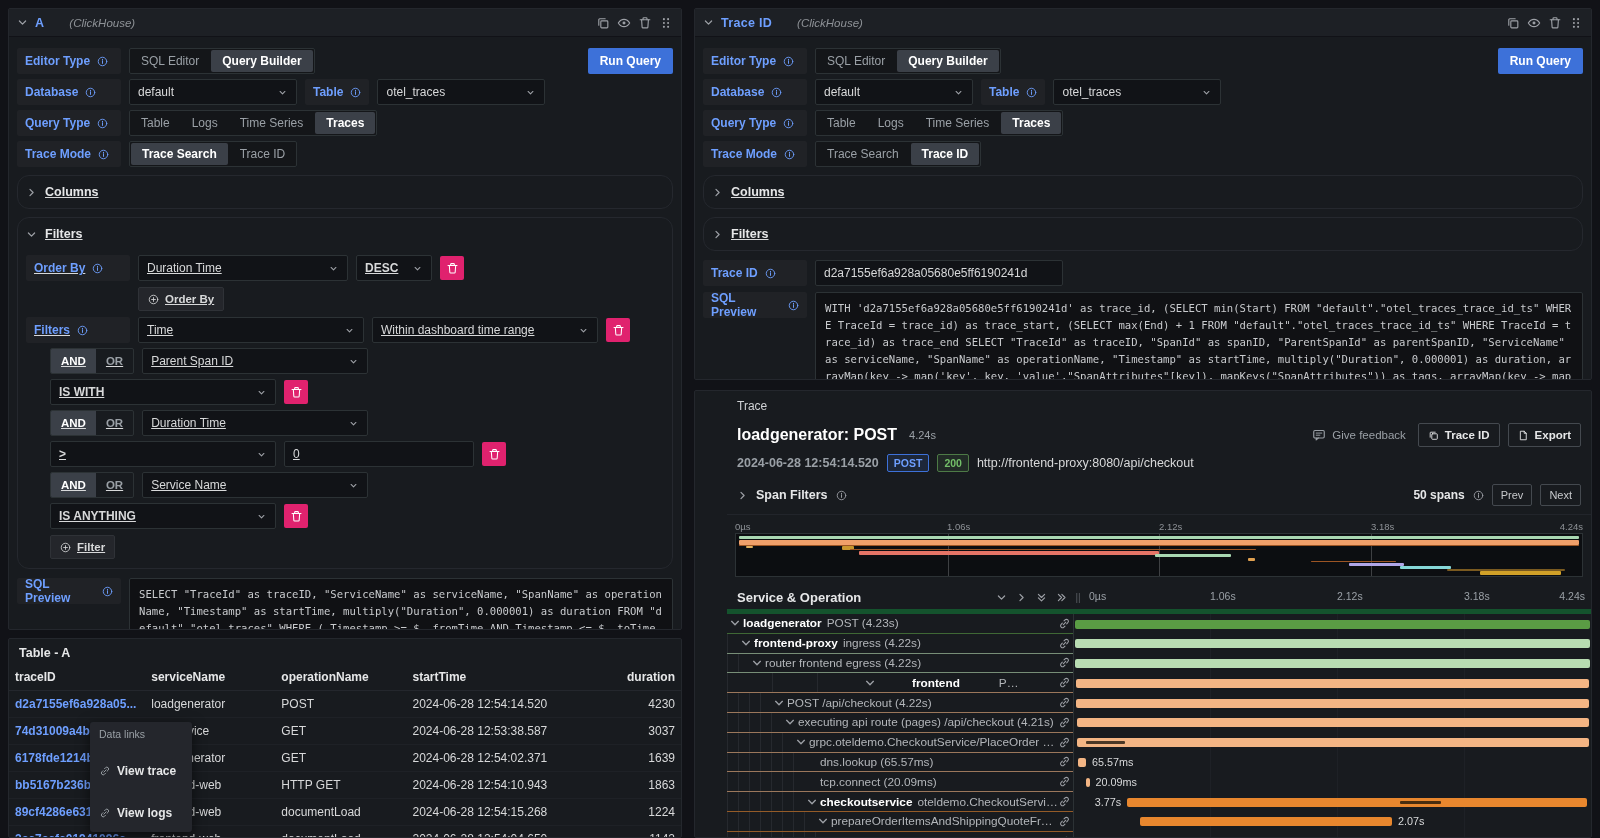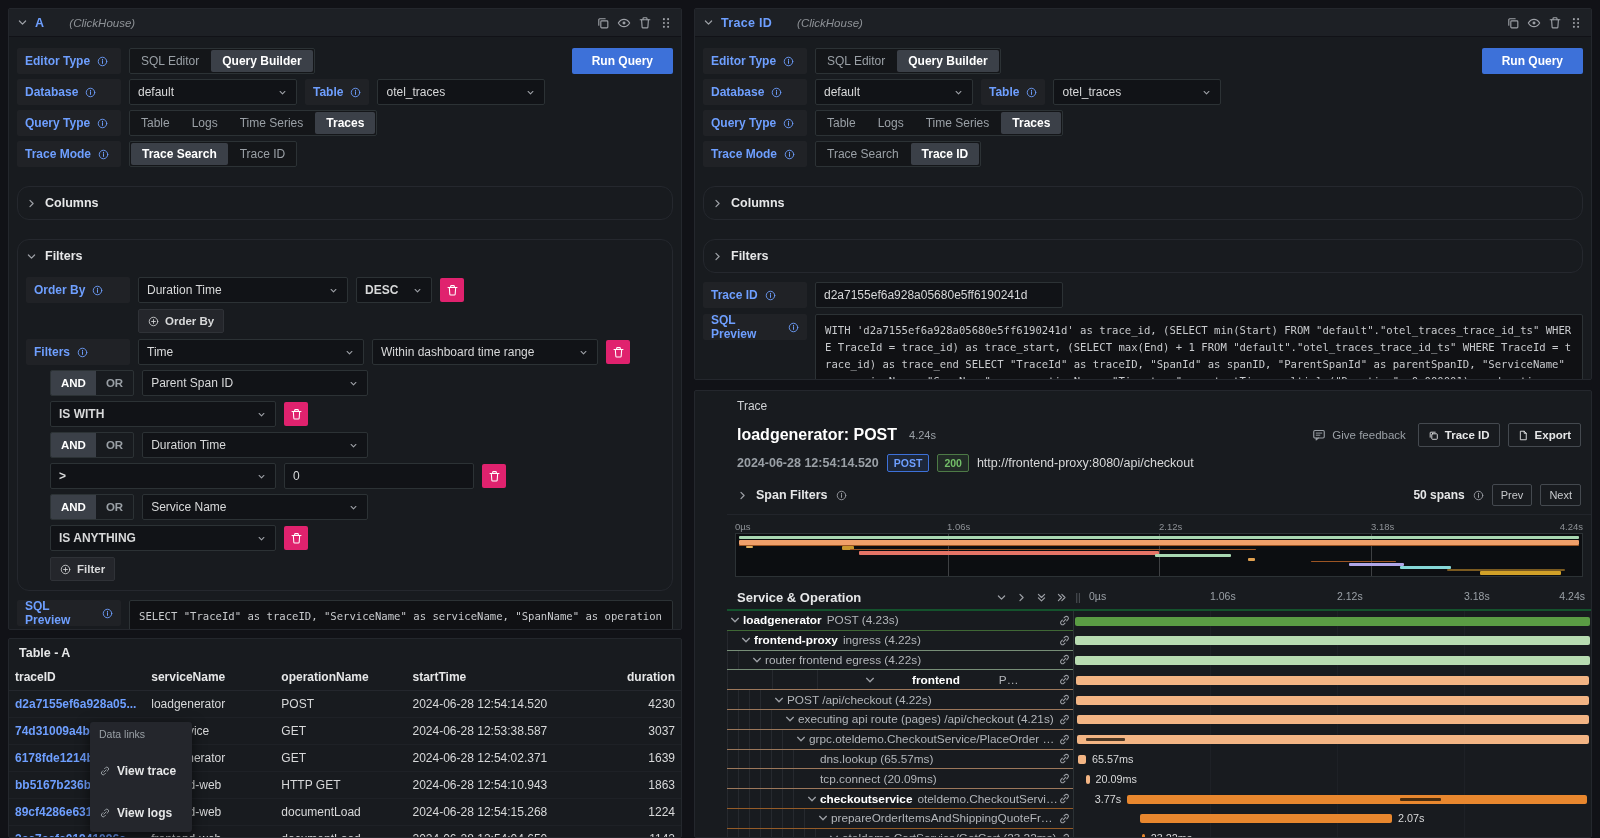--- a/index.html
+++ b/index.html
@@ -19,31 +19,31 @@
   .dim { color:#9da0a6; }
 
   .qrow { display:flex; align-items:center; gap:8px; margin-top:5px; min-height:26px; }
   .chip { display:flex; align-items:center; gap:7px; background:#202226; border-radius:2px;
           height:26px; padding:0 8px; color:#6e9fff; font-weight:bold; font-size:12px; }
   .chip .ic { color:#6e9fff; }
   .wlab { width:104px; }
   .seg { display:flex; align-items:stretch; height:26px; border:1px solid #2c3235; border-radius:2px; overflow:hidden; background:#141619; }
   .seg .opt { display:flex; align-items:center; padding:0 11px; color:#9aa0a6; font-size:12px; cursor:pointer; }
   .seg .opt.sel { background:#3b4048; color:#ffffff; font-weight:bold; border-radius:2px; margin:1px; }
-  .runbtn { height:26px; padding:0 20px; background:#3d71d9; border:none; border-radius:2px;
+  .runbtn { height:26px; padding:0 12px; background:#3d71d9; border:none; border-radius:2px;
             color:#fff; font-weight:bold; font-size:12px; cursor:pointer; font-family:inherit; }
   .dd { display:flex; align-items:center; height:26px; background:#111317; border:1px solid #2c3235;
         border-radius:2px; padding:0 8px; color:#d8d9da; gap:8px; }
   .dd .caret { margin-left:auto; color:#9da0a6; }
   .input { display:flex; align-items:center; height:26px; background:#111317; border:1px solid #2c3235;
         border-radius:2px; padding:0 8px; color:#d8d9da; }
   .delbtn { width:24px; height:24px; background:#e0226e; border:none; border-radius:2px; color:#fff;
             display:flex; align-items:center; justify-content:center; cursor:pointer; }
   .delbtn .ic { width:13px; height:13px; }
-  .secbox { border:1px solid #25282e; border-radius:12px; margin-top:19px; padding:5px 8px 8px 8px; }
+  .secbox { border:1px solid #25282e; border-radius:12px; margin-top:8px; padding:5px 8px 8px 8px;text-decoration:underline; }
   .secbox.collapsed { padding:5px 8px; }
   .sechead { display:flex; align-items:center; gap:8px; height:22px; color:#e6e7e8; font-weight:bold; font-size:12.5px; cursor:pointer; }
   .ghostbtn { display:inline-flex; align-items:center; gap:6px; height:24px; padding:0 9px; background:#24262b;
               border:1px solid #2f3237; border-radius:2px; color:#d8d9da; font-weight:bold; font-size:11.5px; cursor:pointer; font-family:inherit; }
   .andor { display:flex; height:26px; border:1px solid #2c3235; border-radius:2px; overflow:hidden; }
   .andor .opt { display:flex; align-items:center; padding:0 10px; color:#9aa0a6; font-size:11.5px; font-weight:bold; }
   .andor .opt.sel { background:#3b4048; color:#fff; }
   .sqlblock { flex:1; background:#101114; border:1px solid #2c3235; border-radius:2px; padding:7px 9px;
               font-family:"DejaVu Sans Mono","Liberation Mono",monospace; font-size:10.6px; line-height:1.6;
               color:#c9cbce; white-space:pre-wrap; word-break:break-all; }
@@ -86,21 +86,21 @@
               color:#c7c9cc; font-size:11px; cursor:pointer; font-family:inherit; }
 
   .minimap { position:relative; margin:6px 8px 0 8px; height:56px; }
   .mm-ticks { position:relative; height:12px; font-size:9.5px; color:#8e9297; }
   .mm-ticks span { position:absolute; top:0; }
   .mm-canvas { position:relative; height:44px; background:#0c0e11; border:1px solid #2c3235; overflow:hidden; }
   .mm-grid { position:absolute; top:0; bottom:0; width:1px; background:rgba(210,215,220,.25); }
   .mm-bar { position:absolute; border-radius:1px; }
 
   .waterfall { margin-top:8px; }
-  .wf-header { display:flex; border-bottom:2px solid #14532d; }
+  .wf-header { display:flex; border-bottom:5px solid #14532d; }
   .wf-namehead { width:346px; flex:none; display:flex; align-items:center; gap:9px; padding:0 6px 0 10px; height:24px; }
   .wf-nametitle { font-size:13px; font-weight:bold; color:#e6e7e8; }
   .wf-resizer { width:10px; flex:none; display:flex; align-items:center; justify-content:center; color:#5a5e64; font-size:10px; cursor:col-resize; }
   .wf-timehead { flex:1; position:relative; font-size:10.5px; color:#9aa0a6; height:24px; }
   .wf-timehead span { position:absolute; top:5px; }
   .wf-rows { position:relative; }
   .wf-grid { position:absolute; top:0; bottom:0; width:1px; background:#1e2126; z-index:0; }
   .srow { display:flex; height:19.8px; align-items:stretch; position:relative; z-index:1; }
   .srow .namecell { width:346px; flex:none; display:flex; align-items:center; overflow:hidden; padding-right:2px; }
   .srow .indent { width:11px; flex:none; align-self:stretch; border-left:1px solid #26292e; }

